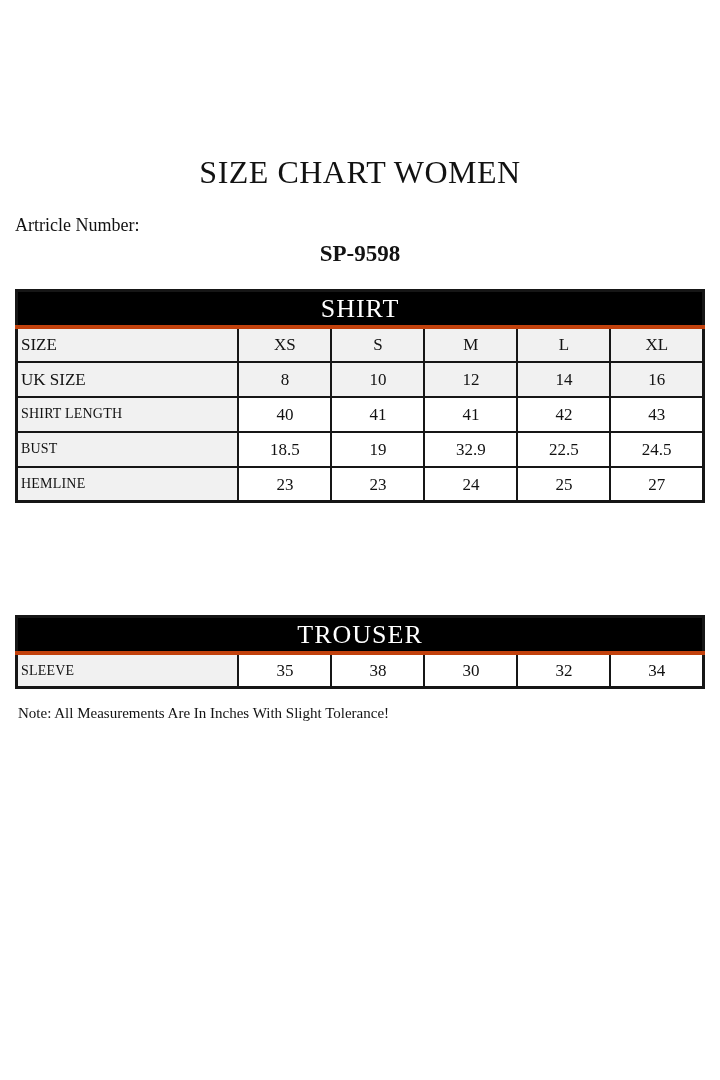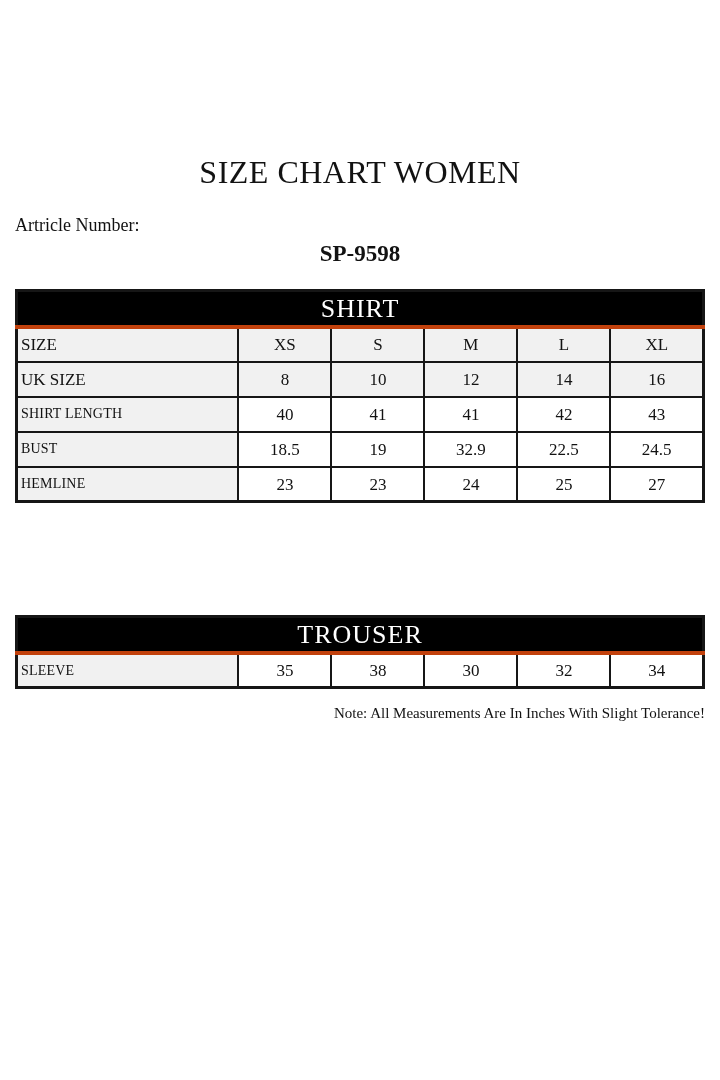--- a/index.html
+++ b/index.html
@@ -82,21 +82,21 @@
   }
   .meas-row td.lbl {
     font-size: 14px;
     font-weight: 400;
     letter-spacing: 0.2px;
   }
 
   .note {
     margin-top: 16px;
     font-size: 15px;
-    text-align: right;
+    text-align: left;
     padding-left: 3px;
   }
 </style>
 </head>
 <body>
 
 <div class="page">
 
   <h1 class="title">SIZE CHART WOMEN</h1>
   <div class="article-label">Artricle Number:</div>

